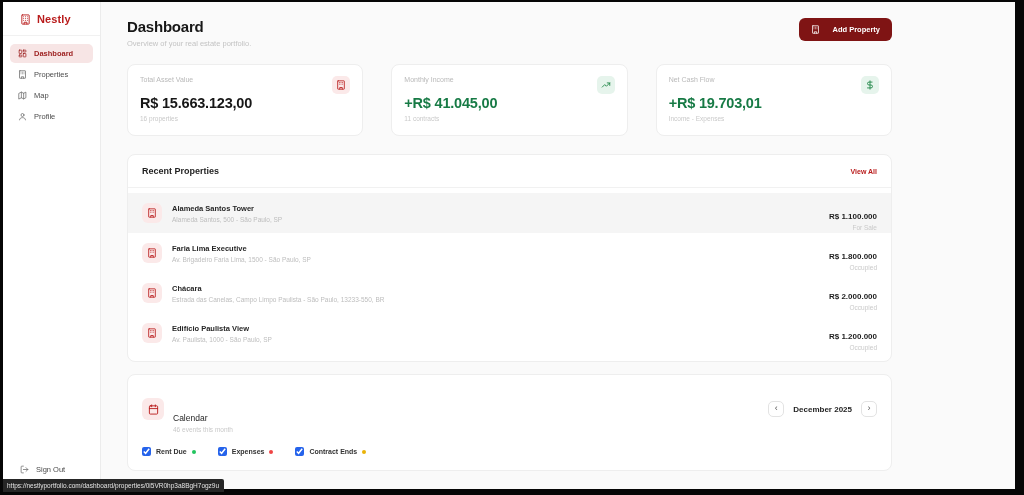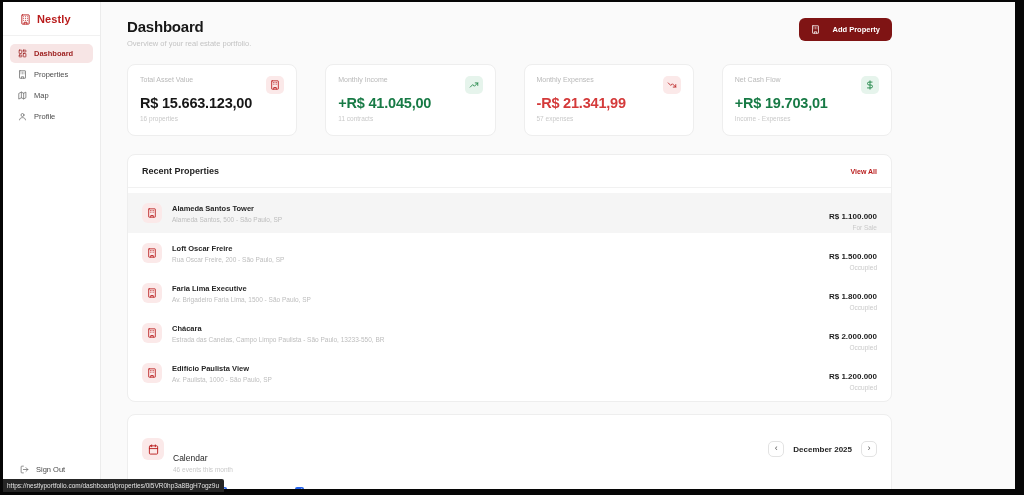--- a/index.html
+++ b/index.html
@@ -179,33 +179,20 @@
                 <svg viewBox="0 0 24 24" fill="none" stroke="currentColor" stroke-width="2" stroke-linecap="round" stroke-linejoin="round">
                     <polyline points="3 17 9 11 13 15 21 7"></polyline>
                     <polyline points="15 7 21 7 21 13"></polyline>
                   </svg>
               </span>
             </div>
             <div class="stat-value pos">+R$ 41.045,00</div>
             <div class="stat-foot">11 contracts</div>
           </div>
 
-          <div class="stat-card">
-            <div class="stat-top">
-              <span class="stat-label">Monthly Expenses</span>
-              <span class="icon-chip chip-red">
-                <svg viewBox="0 0 24 24" fill="none" stroke="currentColor" stroke-width="2" stroke-linecap="round" stroke-linejoin="round">
-                    <polyline points="3 7 9 13 13 9 21 17"></polyline>
-                    <polyline points="15 17 21 17 21 11"></polyline>
-                  </svg>
-              </span>
-            </div>
-            <div class="stat-value neg">-R$ 21.341,99</div>
-            <div class="stat-foot">57 expenses</div>
-          </div>
 
           <div class="stat-card">
             <div class="stat-top">
               <span class="stat-label">Net Cash Flow</span>
               <span class="icon-chip chip-green">
                 <svg viewBox="0 0 24 24" fill="none" stroke="currentColor" stroke-width="2" stroke-linecap="round" stroke-linejoin="round">
                     <path d="M12 2v20"></path>
                     <path d="M17 5H9.5a3.5 3.5 0 0 0 0 7h5a3.5 3.5 0 0 1 0 7H6"></path>
                   </svg>
               </span>
@@ -233,37 +220,20 @@
               <span class="prop-info">
                 <div class="prop-name">Alameda Santos Tower</div>
                 <div class="prop-addr">Alameda Santos, 500 - São Paulo, SP</div>
               </span>
               <span class="prop-right">
                 <div class="prop-price">R$ 1.100.000</div>
                 <div class="prop-status">For Sale</div>
               </span>
             </div>
 
-            <div class="prop-row">
-              <span class="prop-icon">
-                  <svg viewBox="0 0 24 24" fill="none" stroke="currentColor" stroke-width="2" stroke-linecap="round" stroke-linejoin="round">
-                    <rect x="4" y="2" width="16" height="20" rx="1"></rect>
-                    <path d="M9 22v-4h6v4"></path>
-                    <path d="M8 6h.01M12 6h.01M16 6h.01M8 10h.01M12 10h.01M16 10h.01"></path>
-                  </svg>
-                </span>
-              <span class="prop-info">
-                <div class="prop-name">Loft Oscar Freire</div>
-                <div class="prop-addr">Rua Oscar Freire, 200 - São Paulo, SP</div>
-              </span>
-              <span class="prop-right">
-                <div class="prop-price">R$ 1.500.000</div>
-                <div class="prop-status">Occupied</div>
-              </span>
-            </div>
 
             <div class="prop-row">
               <span class="prop-icon">
                   <svg viewBox="0 0 24 24" fill="none" stroke="currentColor" stroke-width="2" stroke-linecap="round" stroke-linejoin="round">
                     <rect x="4" y="2" width="16" height="20" rx="1"></rect>
                     <path d="M9 22v-4h6v4"></path>
                     <path d="M8 6h.01M12 6h.01M16 6h.01M8 10h.01M12 10h.01M16 10h.01"></path>
                   </svg>
                 </span>
               <span class="prop-info">

